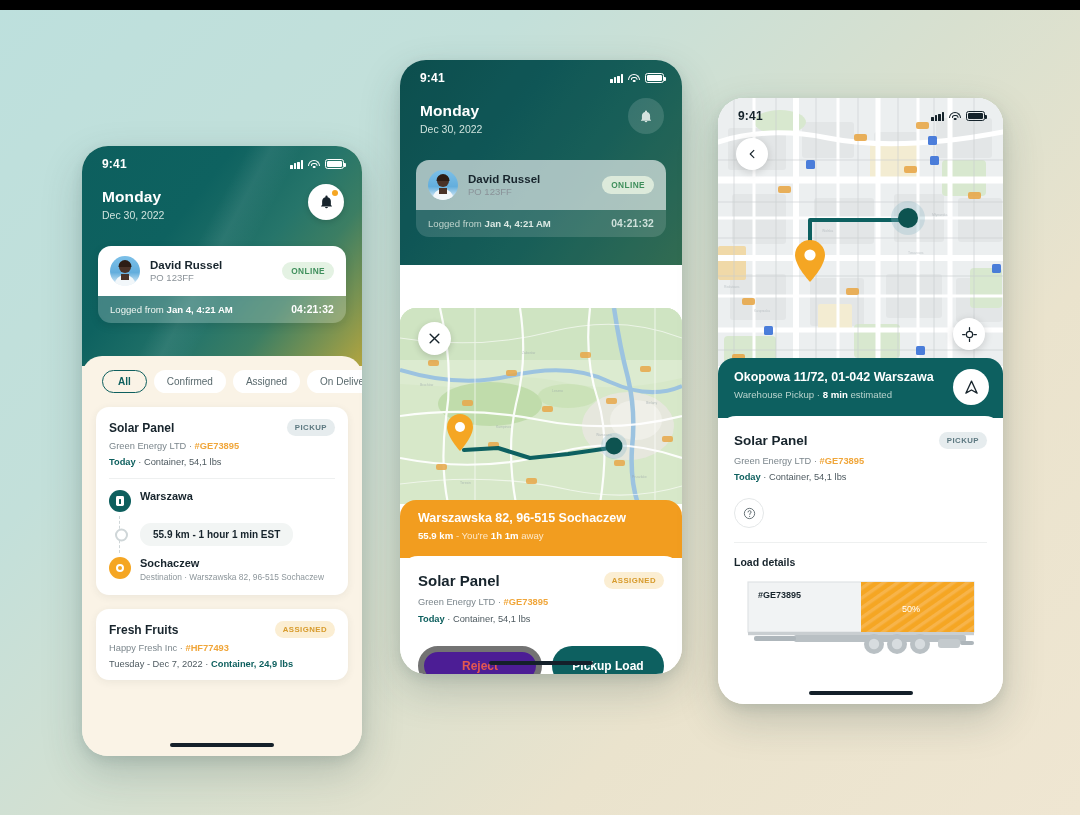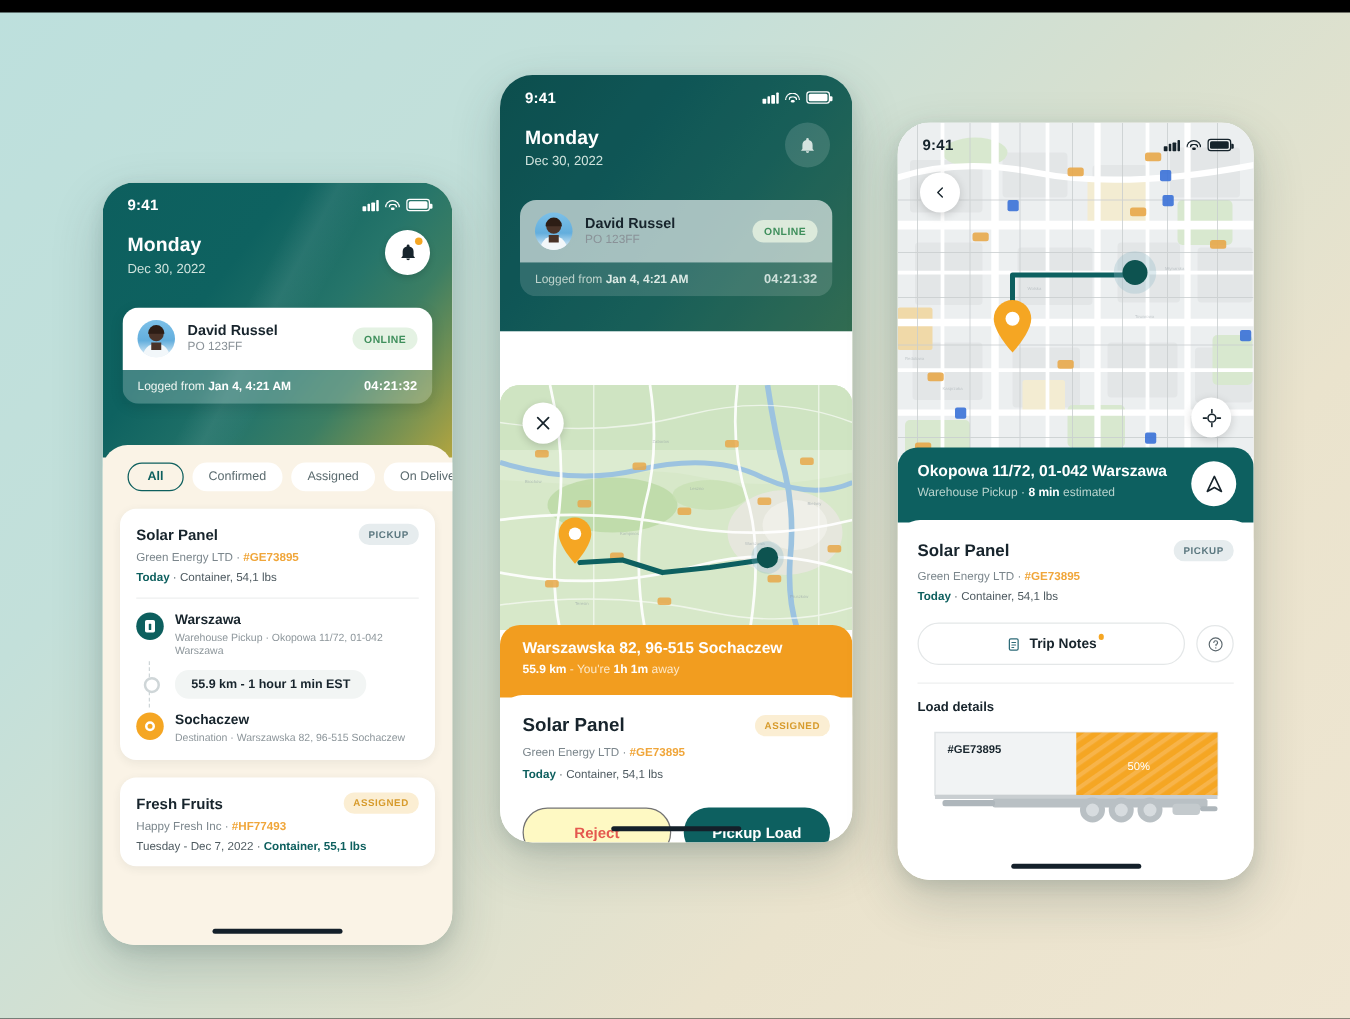--- a/index.html
+++ b/index.html
@@ -140,21 +140,21 @@
                border-radius:16px 16px 0 0; padding:11px 18px; }
   .bn-title { color:#fff; font-size:12.5px; font-weight:bold; }
   .bn-sub { color:#fde8c8; font-size:9.6px; margin-top:5px; }
   .bn-sub b { color:#fff; }
 
   .p2-sheet { position:absolute; left:0; right:0; top:496px; bottom:0; background:#fff; border-radius:18px 18px 26px 26px; padding:16px 18px 0 18px; }
   .p2-title { font-size:15px; font-weight:bold; color:#17242c; }
   .btnrow { display:flex; gap:10px; margin-top:22px; }
   .btn { flex:1; height:40px; border-radius:21px; display:flex; align-items:center; justify-content:center;
          font-size:12px; font-weight:bold; }
-  .btn-reject { color:#e4584f; background:#fef9c3; border:1px solid #737373; }
+  .btn-reject { color:#e4584f; background:#4c1d95; border:6px solid #737373; }
   .btn-primary { color:#fff; background:#0d6060; border:none; }
 
   
   .p3-map { position:absolute; left:0; right:0; top:0; height:268px; background:#eceff1; overflow:hidden; }
   .backbtn { position:absolute; left:18px; top:40px; width:32px; height:32px; border-radius:50%; background:#fff;
              display:flex; align-items:center; justify-content:center; z-index:9; box-shadow:0 2px 8px rgba(0,0,0,.16); }
   .locbtn { position:absolute; right:18px; bottom:16px; width:32px; height:32px; border-radius:50%; background:#fff;
             display:flex; align-items:center; justify-content:center; z-index:9; box-shadow:0 2px 8px rgba(0,0,0,.16); }
 
   .p3-banner { position:absolute; left:0; right:0; top:260px; height:60px; background:#0d6060;
@@ -253,21 +253,20 @@
             <div class="tc-meta"><b>Today</b> · <span>Container, 54,1 lbs</span></div>
           </div>
           <div class="tc-div"></div>
           <div class="route">
             <div class="rstep">
               <div class="dot teal">
                   <span class="box"></span>
                 </div>
               <div>
                 <div class="rname">Warszawa</div>
-                <div class="rsub"><span>Warehouse Pickup</span> · <span>Okopowa 11/72, 01-042 Warszawa</span></div>
               </div>
             </div>
             <div class="rconn">
               <span class="est">55.9 km - 1 hour 1 min EST</span>
             </div>
             <div class="rstep">
               <div class="dot orange">
                   <span class="pin"></span>
                 </div>
               <div>
@@ -278,21 +277,21 @@
           </div>
         </div>
 
         <div class="tcard">
           <div class="tc-head">
             <div class="tc-row1">
               <div class="tc-title">Fresh Fruits</div>
               <div class="badge b-assigned">ASSIGNED</div>
             </div>
             <div class="tc-sub"><span>Happy Fresh Inc</span> · <span class="ref">#HF77493</span></div>
-            <div class="tc-meta"><span>Tuesday - Dec 7, 2022</span> · <b>Container, 55,1 lbs</b></div>
+            <div class="tc-meta"><span>Tuesday - Dec 7, 2022</span> · <b>Container, 24,9 lbs</b></div>
           </div>
         </div>
       </div>
       <div class="home-ind"></div>
     </div>
   </div>
 
   <div class="phone" id="phone2">
     <div class="scr" style="background:#fff;">
       <div class="p2-header"></div>
@@ -575,30 +574,20 @@
 
       <div class="p3-sheet">
         <div style="display:flex;align-items:center;">
           <div class="p2-title" style="font-size:13.5px;">Solar Panel</div>
           <div class="badge b-pickup" style="margin-left:auto;">PICKUP</div>
         </div>
         <div class="tc-sub" style="margin-top:7px;"><span>Green Energy LTD</span> · <span class="ref">#GE73895</span></div>
         <div class="tc-meta" style="margin-top:6px;"><b>Today</b> · <span>Container, 54,1 lbs</span></div>
 
         <div class="notesrow">
-          <div class="notesbtn">
-            <svg width="12" height="13" viewBox="0 0 24 24">
-              <rect x="5" y="3" width="14" height="18" rx="2.2" fill="none" stroke="#2d6b78" stroke-width="2"></rect>
-              <path d="M9 9 h6 M9 13 h6 M9 17 h3" stroke="#2d6b78" stroke-width="1.7" stroke-linecap="round"></path>
-            </svg>
-            <span style="position:relative;">
-              <span>Trip Notes</span>
-              <span style="position:absolute;right:-6px;top:-2px;width:4.5px;height:4.5px;border-radius:50%;background:#f5a623;display:block;"></span>
-            </span>
-          </div>
           <div class="helpbtn">
             <svg width="13" height="13" viewBox="0 0 24 24">
               <circle cx="12" cy="12" r="9.5" fill="none" stroke="#5b676d" stroke-width="1.7"></circle>
               <path d="M9.3 9.2 a2.8 2.8 0 1 1 3.3 3 v1.6" fill="none" stroke="#5b676d" stroke-width="1.7" stroke-linecap="round"></path>
               <circle cx="12.2" cy="17.2" r="1.05" fill="#5b676d"></circle>
             </svg>
           </div>
         </div>
 
         <div class="sep"></div>

